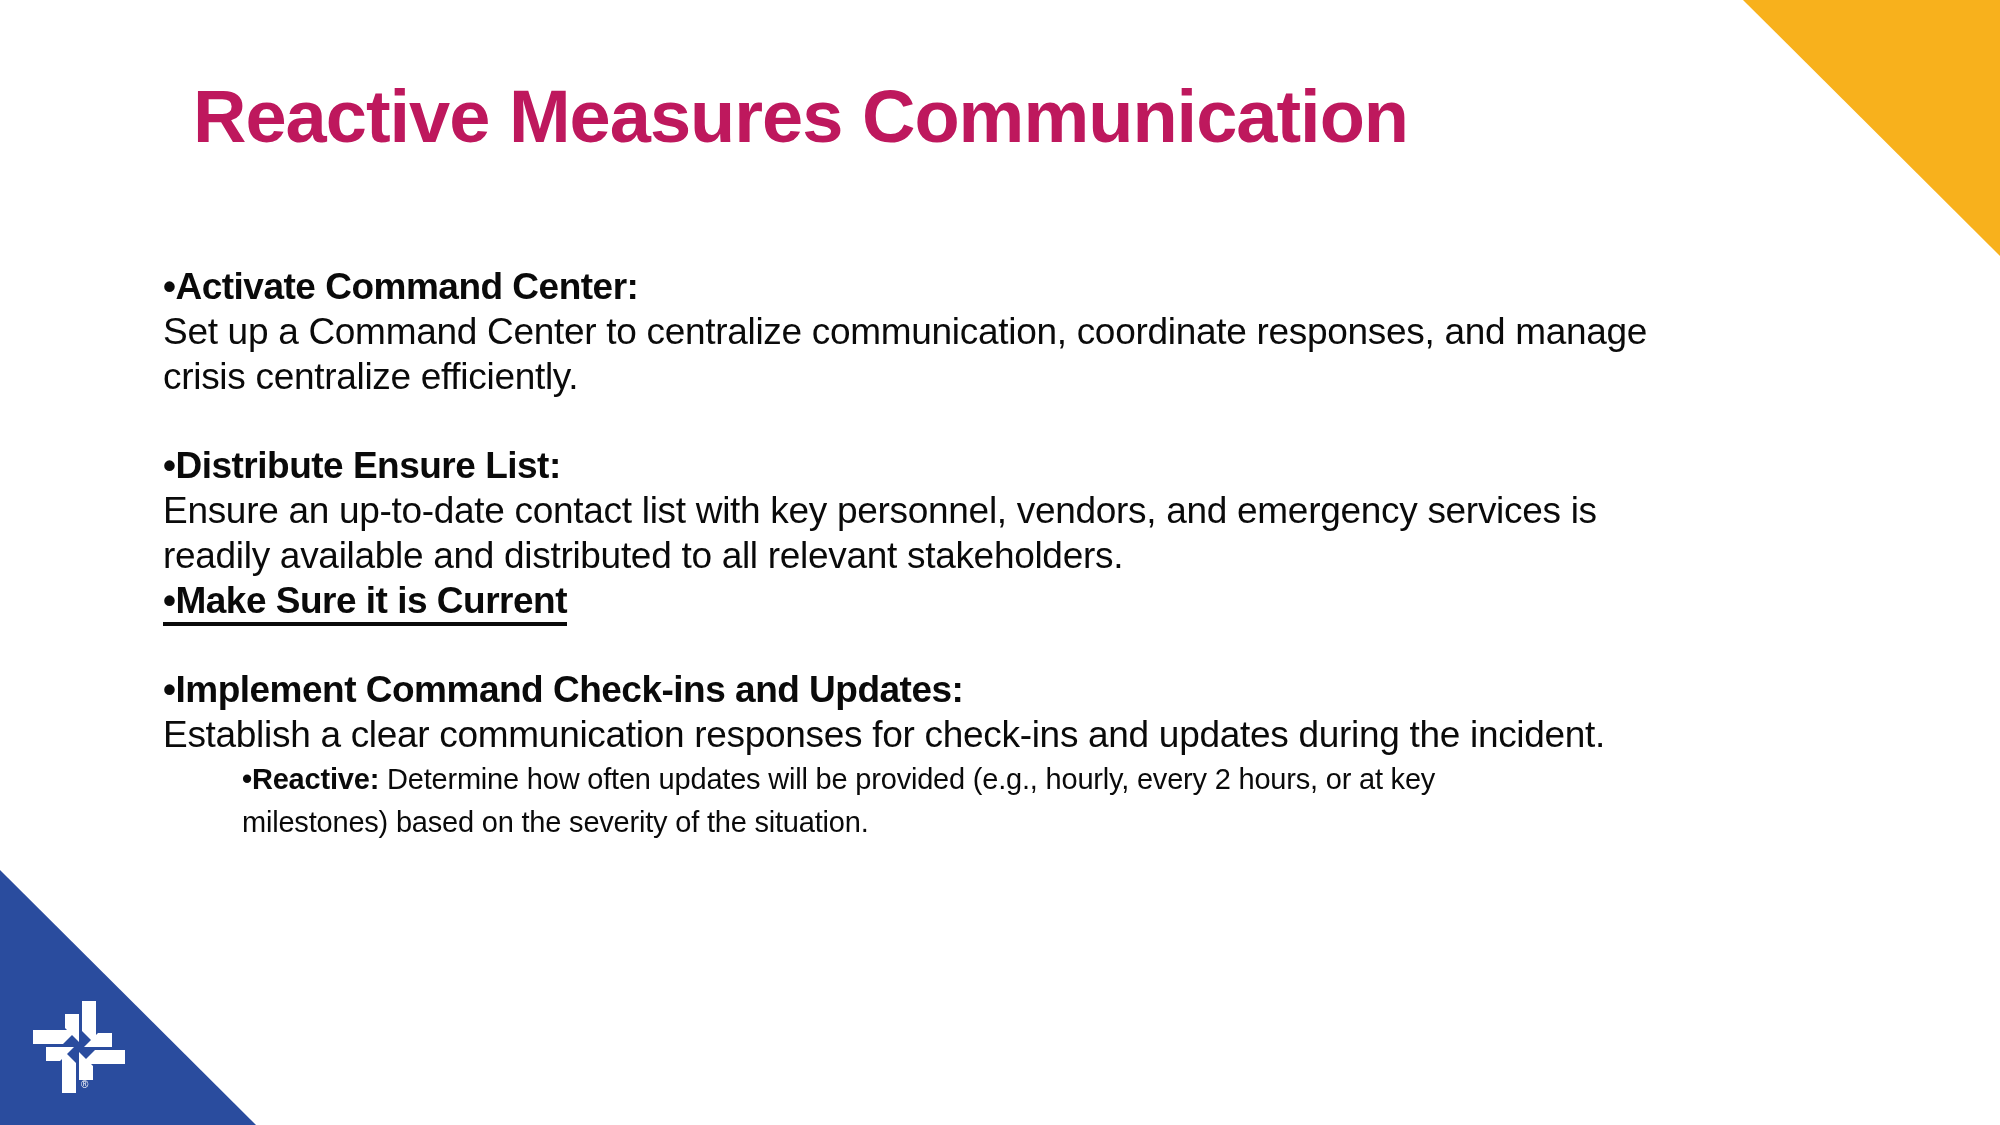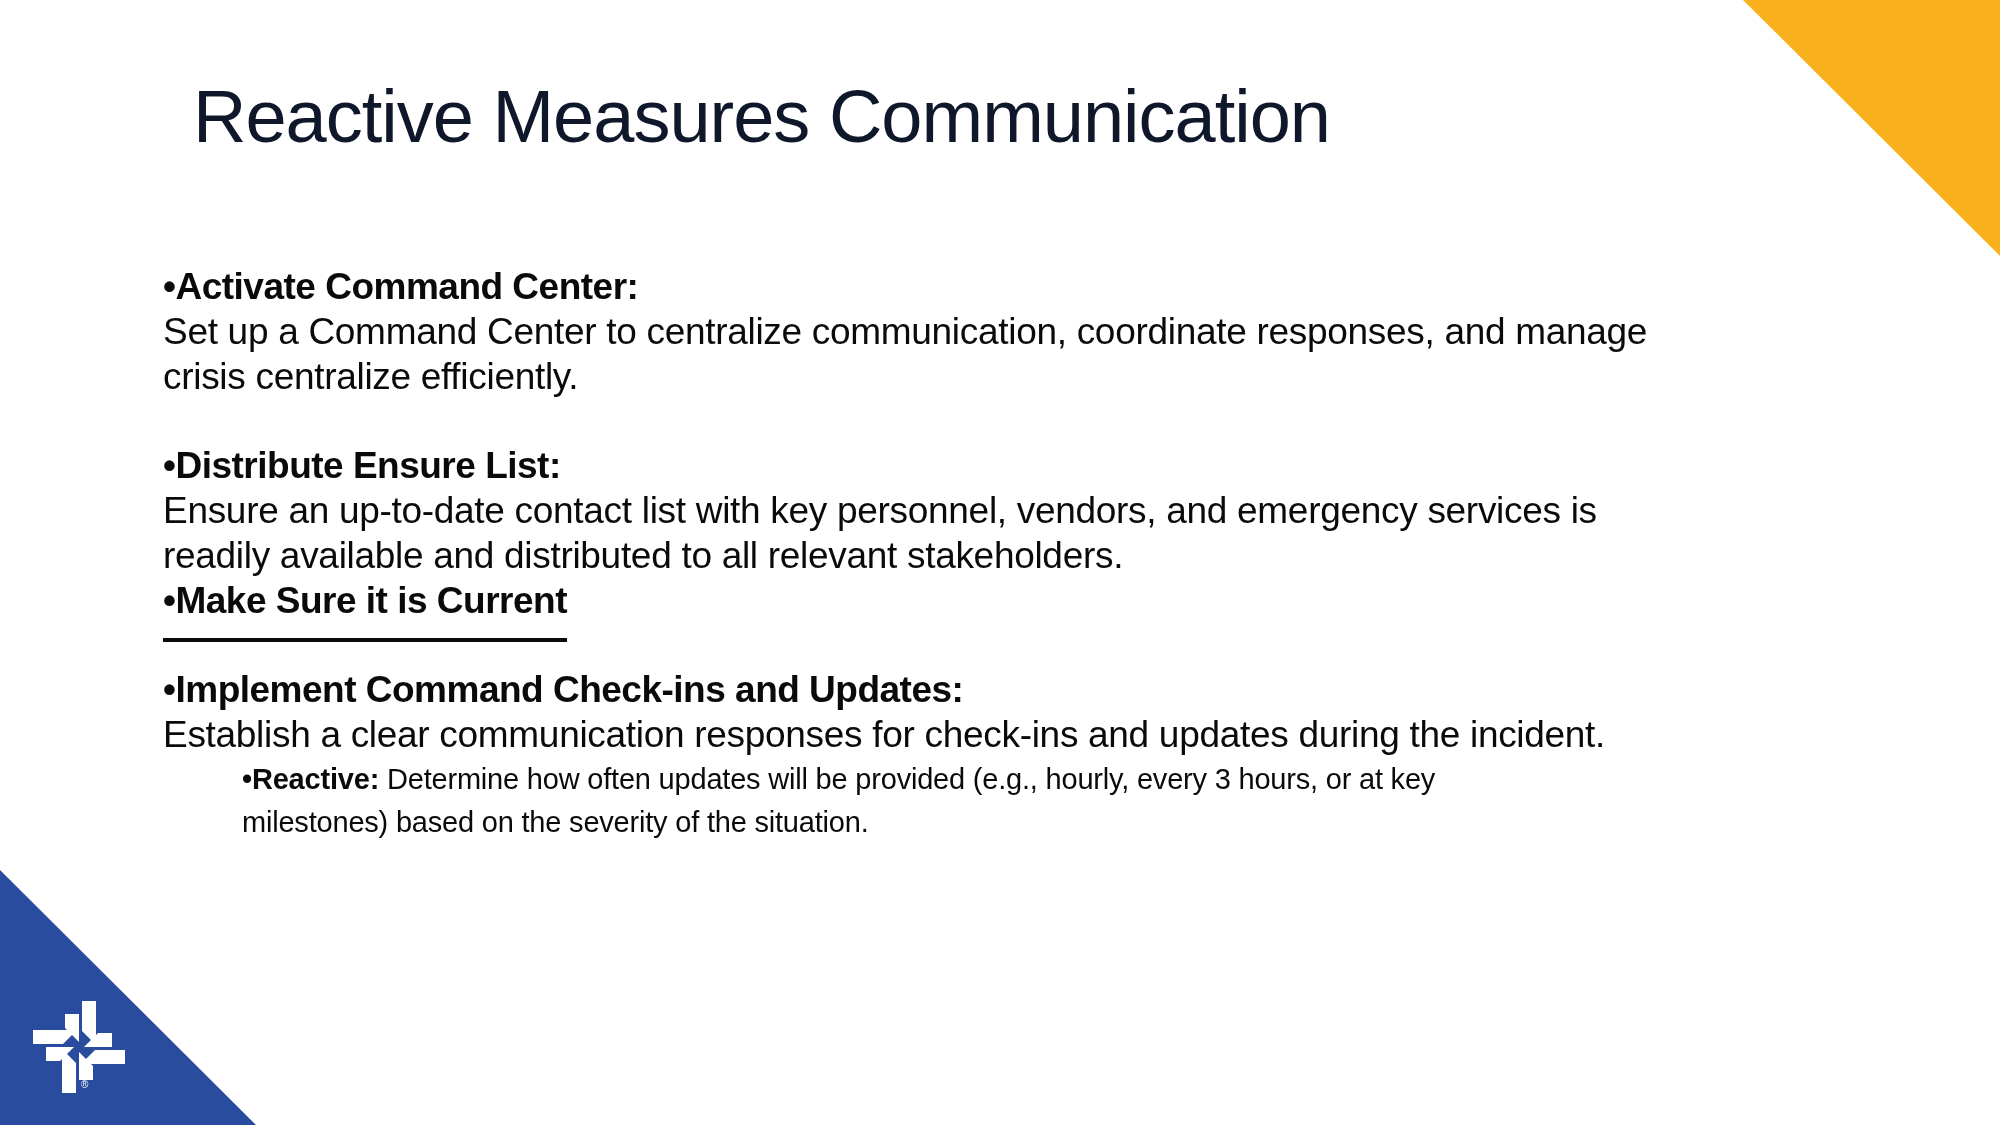--- a/index.html
+++ b/index.html
@@ -29,23 +29,23 @@
   
   .logo { position: absolute; left: 29px; top: 997px; width: 100px; height: 100px; }
 
   
   .title {
     position: absolute;
     left: 193px; top: 78px;
     margin: 0;
     font-size: 74px;
     line-height: 78px;
-    font-weight: normal;
+    font-weight: bold;
     letter-spacing: -1px;
-    color: #0f172a;
+    color: #be185d;
     white-space: nowrap;
   }
 
   
   .body {
     position: absolute;
     left: 163px; top: 265px;
     width: 1700px;
   }
   .line {
@@ -54,21 +54,21 @@
     height: 44.8px;
     letter-spacing: -0.3px;
     white-space: nowrap;
   }
   .line.heading { font-weight: bold; letter-spacing: -0.5px; }
   .line.blank { height: 44.8px; }
   .underline {
     display: inline-block;
     line-height: 38px;
     border-bottom: 4px solid #0a0a0a;
-    padding-bottom: 18px;
+    padding-bottom: 2px;
   }
   .subline {
     padding-left: 79px;
     font-size: 29px;
     line-height: 43px;
     height: 43px;
     letter-spacing: -0.2px;
     white-space: nowrap;
   }
   .subline .b { font-weight: bold; }
@@ -116,17 +116,17 @@
     <div class="line heading">•Distribute Ensure List:</div>
     <div class="line">Ensure an up-to-date contact list with key personnel, vendors, and emergency services is</div>
     <div class="line">readily available and distributed to all relevant stakeholders.</div>
     <div class="line heading"><span class="underline">•Make Sure it is Current</span></div>
 
     <div class="line blank"></div>
 
     <div class="line heading">•Implement Command Check-ins and Updates:</div>
     <div class="line">Establish a clear communication responses for check-ins and updates during the incident.</div>
 
-    <div class="subline"><span class="b">•Reactive:</span><span> Determine how often updates will be provided (e.g., hourly, every 3 hours, or at key</span></div>
+    <div class="subline"><span class="b">•Reactive:</span><span> Determine how often updates will be provided (e.g., hourly, every 2 hours, or at key</span></div>
     <div class="subline">milestones) based on the severity of the situation.</div>
 
   </div>
 </div>
 
 </body></html>

